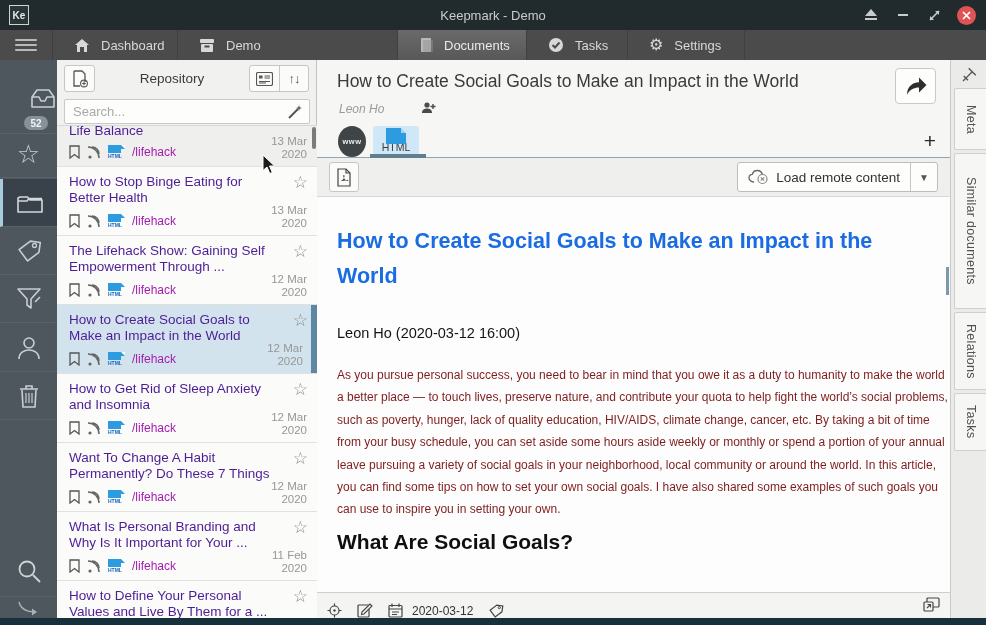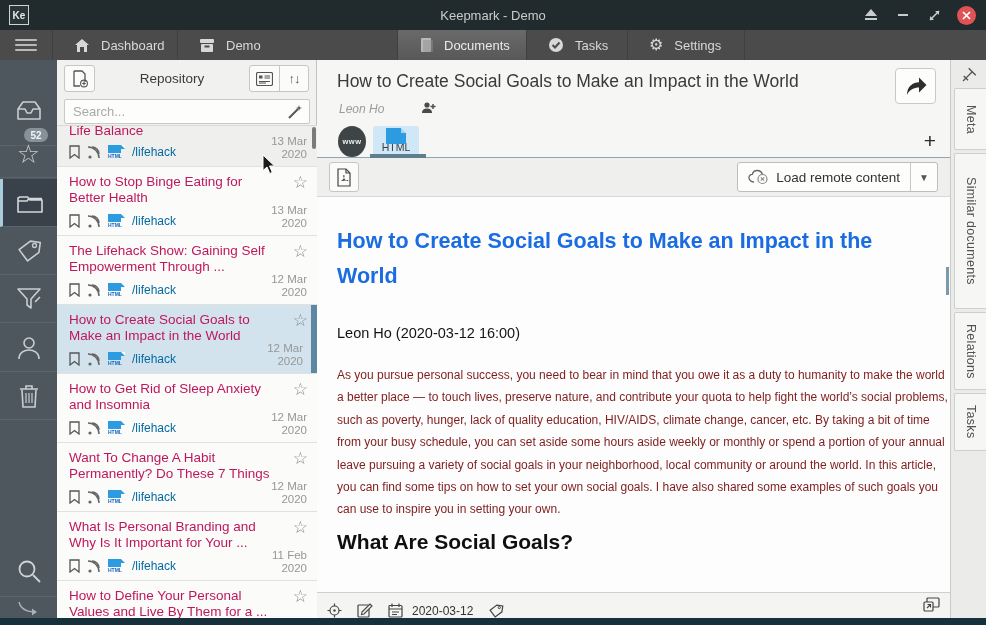--- a/index.html
+++ b/index.html
@@ -44,24 +44,24 @@
   .repo-search { position:absolute; left:7px; top:39px; width:246px; height:25px; }
   .repo-search input { width:100%; height:100%; border:1px solid #c9c9c7; border-radius:2px; background:#fdfdfc; font-size:13px; color:#444; padding:0 28px 0 8px; outline:none; font-family:inherit; }
   .repo-search input::placeholder { color:#a9a9a7; }
   .wand { position:absolute; right:7px; top:5px; }
 
   .repo-list { position:absolute; left:0; top:65px; width:260px; height:493px; background:#fbfbfa; border-top:1px solid #d9d9d7; overflow:hidden; }
   .repo-item { position:relative; border-bottom:1px solid #e1e1df; background:#fbfbfa; }
   .repo-item.hover { background:#efefee; }
   .repo-item.selected { background:#d2e3ee; }
   .sel-accent { position:absolute; right:0; top:0; width:6px; height:100%; background:#5d87a3; }
-  .it-title { padding:7px 36px 0 12px; font-size:13.5px; line-height:16px; color:#be185d; }
+  .it-title { padding:7px 36px 0 12px; font-size:13.5px; line-height:16px; color:#4c1d95; }
   .it-star { position:absolute; top:7px; right:9px; font-size:17px; color:#8b8b8b; line-height:1; font-family:"DejaVu Sans",sans-serif; }
   .it-meta { position:absolute; left:12px; bottom:7px; display:flex; align-items:center; gap:7px; }
-  .it-path { font-size:12px; color:#0369a1; }
+  .it-path { font-size:12px; color:#a21caf; }
   .it-date { position:absolute; right:10px; bottom:5px; text-align:right; font-size:11.5px; line-height:13px; color:#979795; }
   .it-date span { display:block; }
   .mini-html { position:relative; width:17px; height:14px; display:inline-block; }
   .mini-html .pg { position:absolute; left:0; top:0; width:13px; height:8px; background:#2d9be0; }
   .mini-html .fold { position:absolute; left:13px; top:0; width:0; height:0; border-left:4px solid #2d9be0; border-top:4px solid #fbfbfa; }
   .mini-html .lbl { position:absolute; left:0; top:8px; font-size:5px; font-weight:bold; color:#1565c0; letter-spacing:0; }
   .list-scroll { position:absolute; right:1px; top:4px; width:4px; height:22px; background:#7b7b7b; border-radius:2px; }
 
   
   .main { position:absolute; left:317px; top:60px; width:633px; height:558px; background:#f6f6f5; }
@@ -191,21 +191,21 @@
       </span>
       <span>Tasks</span>
     </div>
     <div class="navtab nt-set">
       <span class="gear-glyph">⚙</span>
       <span>Settings</span>
     </div>
   </div>
 
   <div class="sidebar">
-    <div class="side-cell" style="top:16px;height:70px;">
+    <div class="side-cell" style="top:4px;height:70px;justify-content:flex-end;">
       <svg width="28" height="24" viewBox="0 0 28 24">
           <path d="M3 10 L8 3 L20 3 L25 10 L25 20 L3 20 Z M3 10 L10 10 L12 14 L16 14 L18 10 L25 10" fill="none" stroke="#c9ced2" stroke-width="1.6" stroke-linejoin="round"></path>
         </svg>
       <span class="badge">52</span>
     </div>
     <div class="side-cell" style="top:71px;height:47px;">
       <span class="star-big">☆</span>
     </div>
     <div class="side-cell selected" style="top:119px;height:48px;">
       <svg width="28" height="22" viewBox="0 0 28 22">

